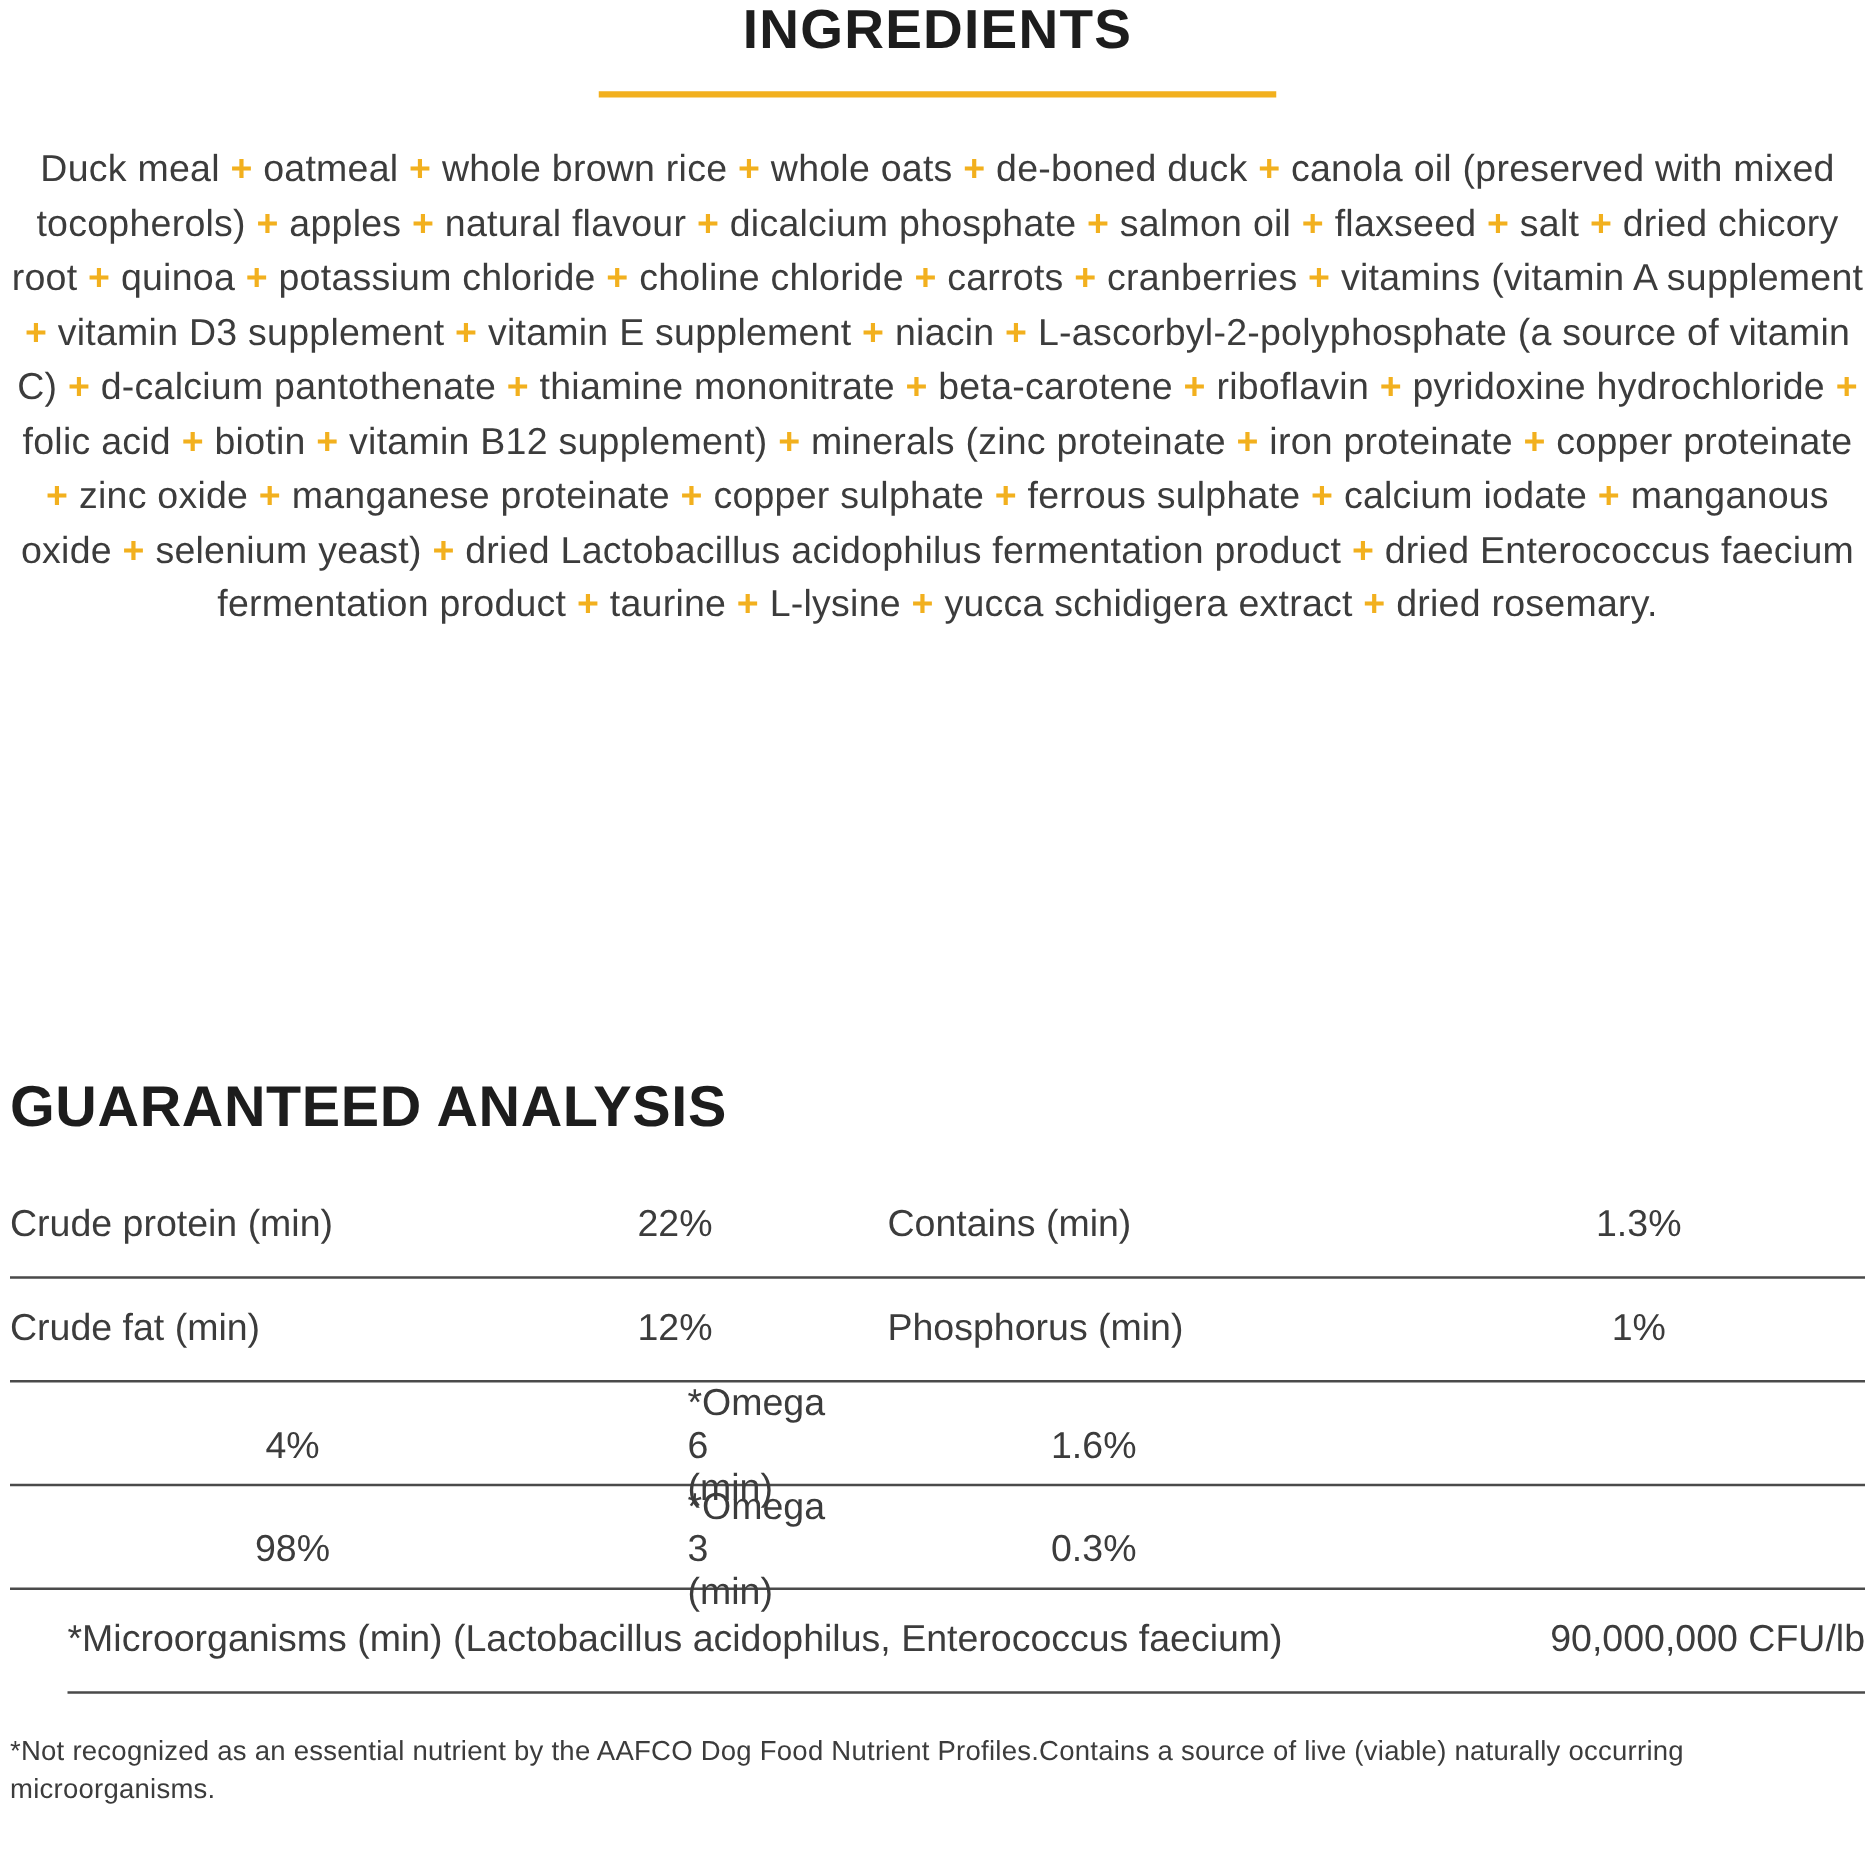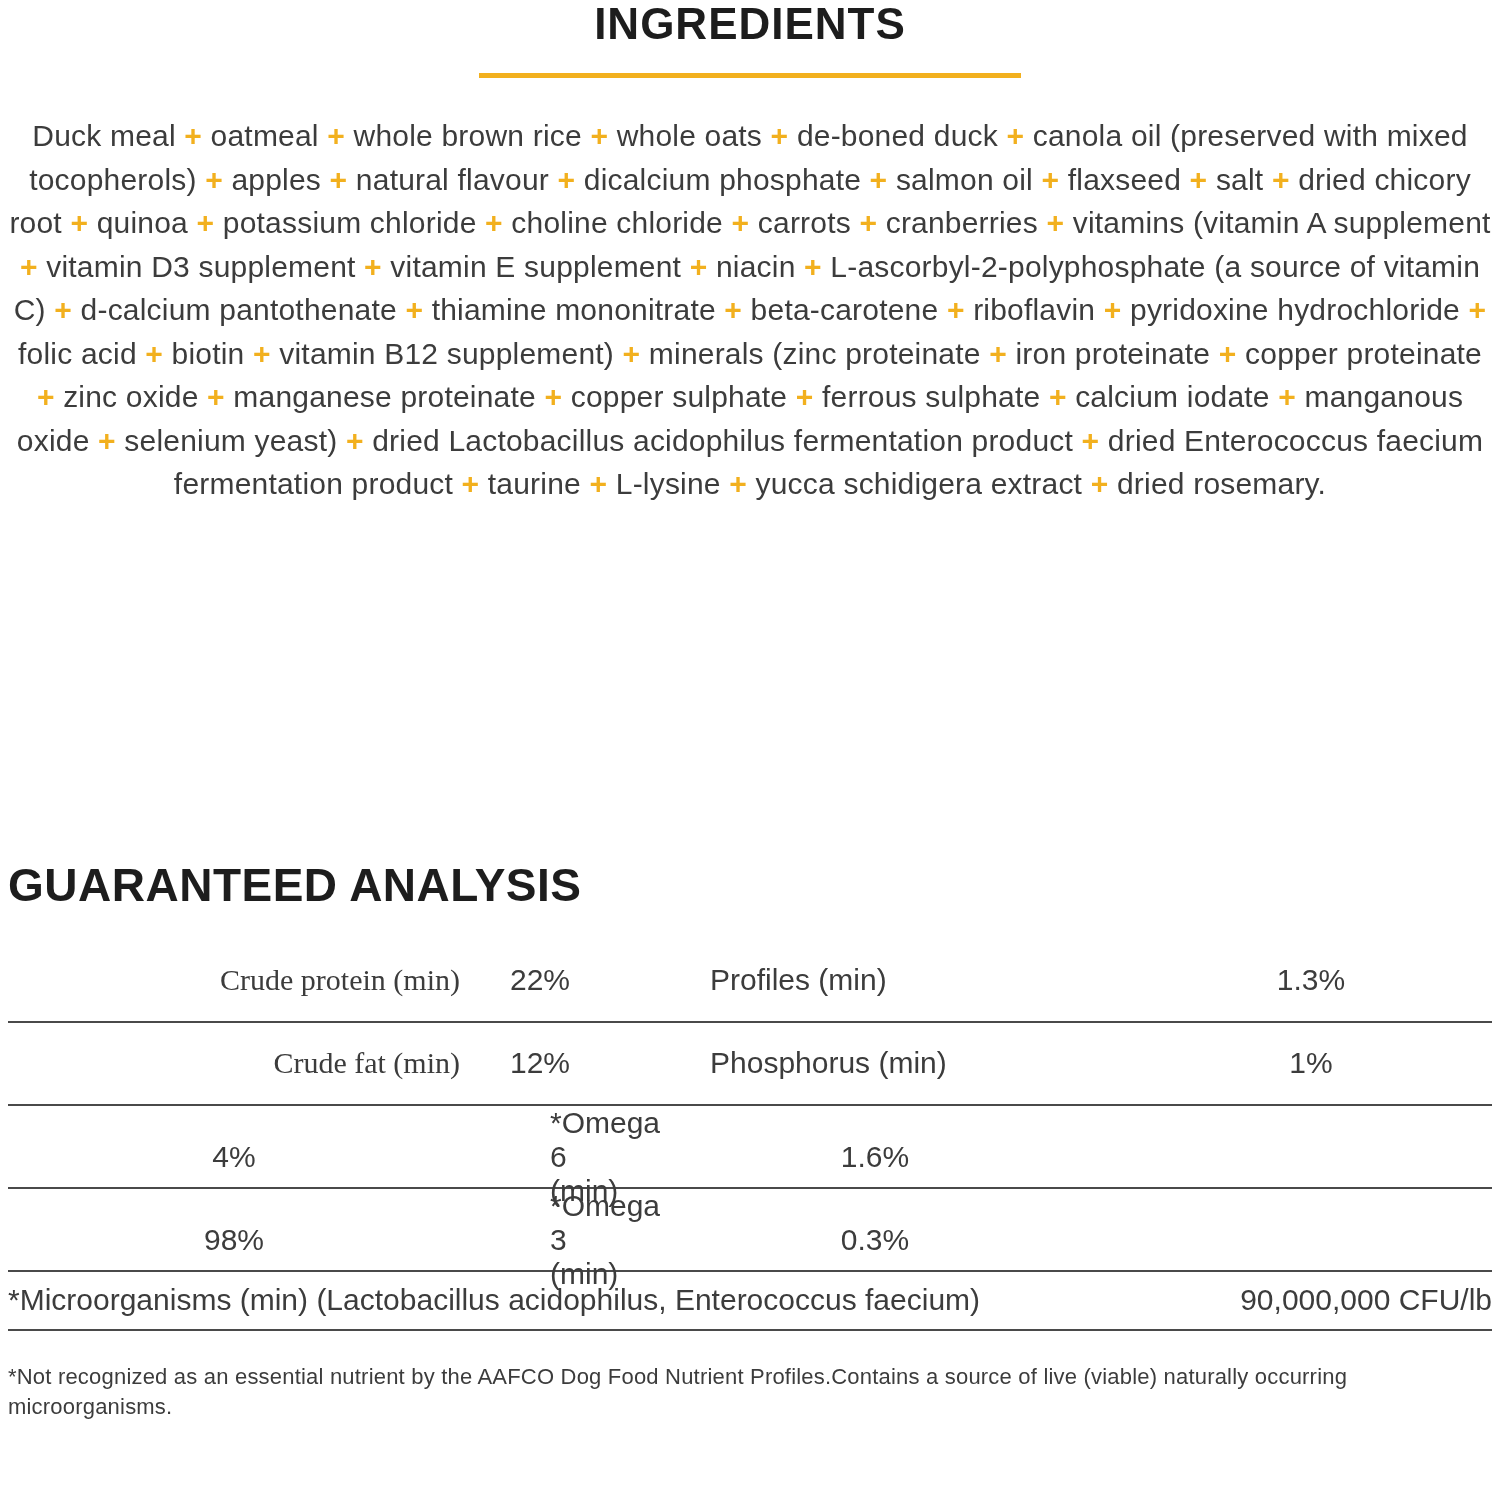--- a/index.html
+++ b/index.html
@@ -67,32 +67,33 @@
   .ga-row{
     display:grid;
     grid-template-columns:452px 160px 510px 362px;
     align-items:center;
     height:83px;
     border-bottom:2px solid var(--rule);
     font-size:30px;
     font-weight:300;
     color:var(--body);
   }
-  .ga-row .lbl{text-align:right;font-family:Liberation Serif, serif;}
+  .ga-row .lbl{text-align:left;}
   .ga-row .lbl2{padding-left:90px;text-align:left;}
   .ga-row .val{text-align:center;}
   .ga-fullrow{
     display:grid;
     grid-template-columns:1fr 362px;
     align-items:center;
-    height:59px;
+    height:83px;
     border-bottom:2px solid var(--rule);
     font-size:30px;
     font-weight:300;
     color:var(--body);
+    margin-left:46px;
   }
   .ga-fullrow .val{text-align:right;}
 
   
   .note1{
     margin-top:31px;
     font-size:22px;
     font-weight:300;
     line-height:30px;
     color:var(--body);
@@ -109,21 +110,21 @@
   <div class="ing-underline"></div>
 
   <p class="ing-text"><span>Duck meal</span><span class="plus"> + </span><span>oatmeal</span><span class="plus"> + </span><span>whole brown rice</span><span class="plus"> + </span><span>whole oats</span><span class="plus"> + </span><span>de-boned duck</span><span class="plus"> + </span><span>canola oil (preserved with mixed tocopherols)</span><span class="plus"> + </span><span>apples</span><span class="plus"> + </span><span>natural flavour</span><span class="plus"> + </span><span>dicalcium phosphate</span><span class="plus"> + </span><span>salmon oil</span><span class="plus"> + </span><span>flaxseed</span><span class="plus"> + </span><span>salt</span><span class="plus"> + </span><span>dried chicory root</span><span class="plus"> + </span><span>quinoa</span><span class="plus"> + </span><span>potassium chloride</span><span class="plus"> + </span><span>choline chloride</span><span class="plus"> + </span><span>carrots</span><span class="plus"> + </span><span>cranberries</span><span class="plus"> + </span><span>vitamins (vitamin A supplement</span><span class="plus"> + </span><span>vitamin D3 supplement</span><span class="plus"> + </span><span>vitamin E supplement</span><span class="plus"> + </span><span>niacin</span><span class="plus"> + </span><span>L-ascorbyl-2-polyphosphate (a source of vitamin C)</span><span class="plus"> + </span><span>d-calcium pantothenate</span><span class="plus"> + </span><span>thiamine mononitrate</span><span class="plus"> + </span><span>beta-carotene</span><span class="plus"> + </span><span>riboflavin</span><span class="plus"> + </span><span>pyridoxine hydrochloride</span><span class="plus"> + </span><span>folic acid</span><span class="plus"> + </span><span>biotin</span><span class="plus"> + </span><span>vitamin B12 supplement)</span><span class="plus"> + </span><span>minerals (zinc proteinate</span><span class="plus"> + </span><span>iron proteinate</span><span class="plus"> + </span><span>copper proteinate</span><span class="plus"> + </span><span>zinc oxide</span><span class="plus"> + </span><span>manganese proteinate</span><span class="plus"> + </span><span>copper sulphate</span><span class="plus"> + </span><span>ferrous sulphate</span><span class="plus"> + </span><span>calcium iodate</span><span class="plus"> + </span><span>manganous oxide</span><span class="plus"> + </span><span>selenium yeast)</span><span class="plus"> + </span><span>dried Lactobacillus acidophilus fermentation product</span><span class="plus"> + </span><span>dried Enterococcus faecium fermentation product</span><span class="plus"> + </span><span>taurine</span><span class="plus"> + </span><span>L-lysine</span><span class="plus"> + </span><span>yucca schidigera extract</span><span class="plus"> + </span><span>dried rosemary.</span></p>
 
   <h2 class="ga-title">GUARANTEED ANALYSIS</h2>
 
   <div class="ga-table">
       <div class="ga-row">
         <div class="lbl">Crude protein (min)</div>
         <div class="val">22%</div>
-        <div class="lbl2">Profiles (min)</div>
+        <div class="lbl2">Contains (min)</div>
         <div class="val">1.3%</div>
       </div>
       <div class="ga-row">
         <div class="lbl">Crude fat (min)</div>
         <div class="val">12%</div>
         <div class="lbl2">Phosphorus (min)</div>
         <div class="val">1%</div>
       </div>
       <div class="ga-row">
         <div class="val">4%</div>

